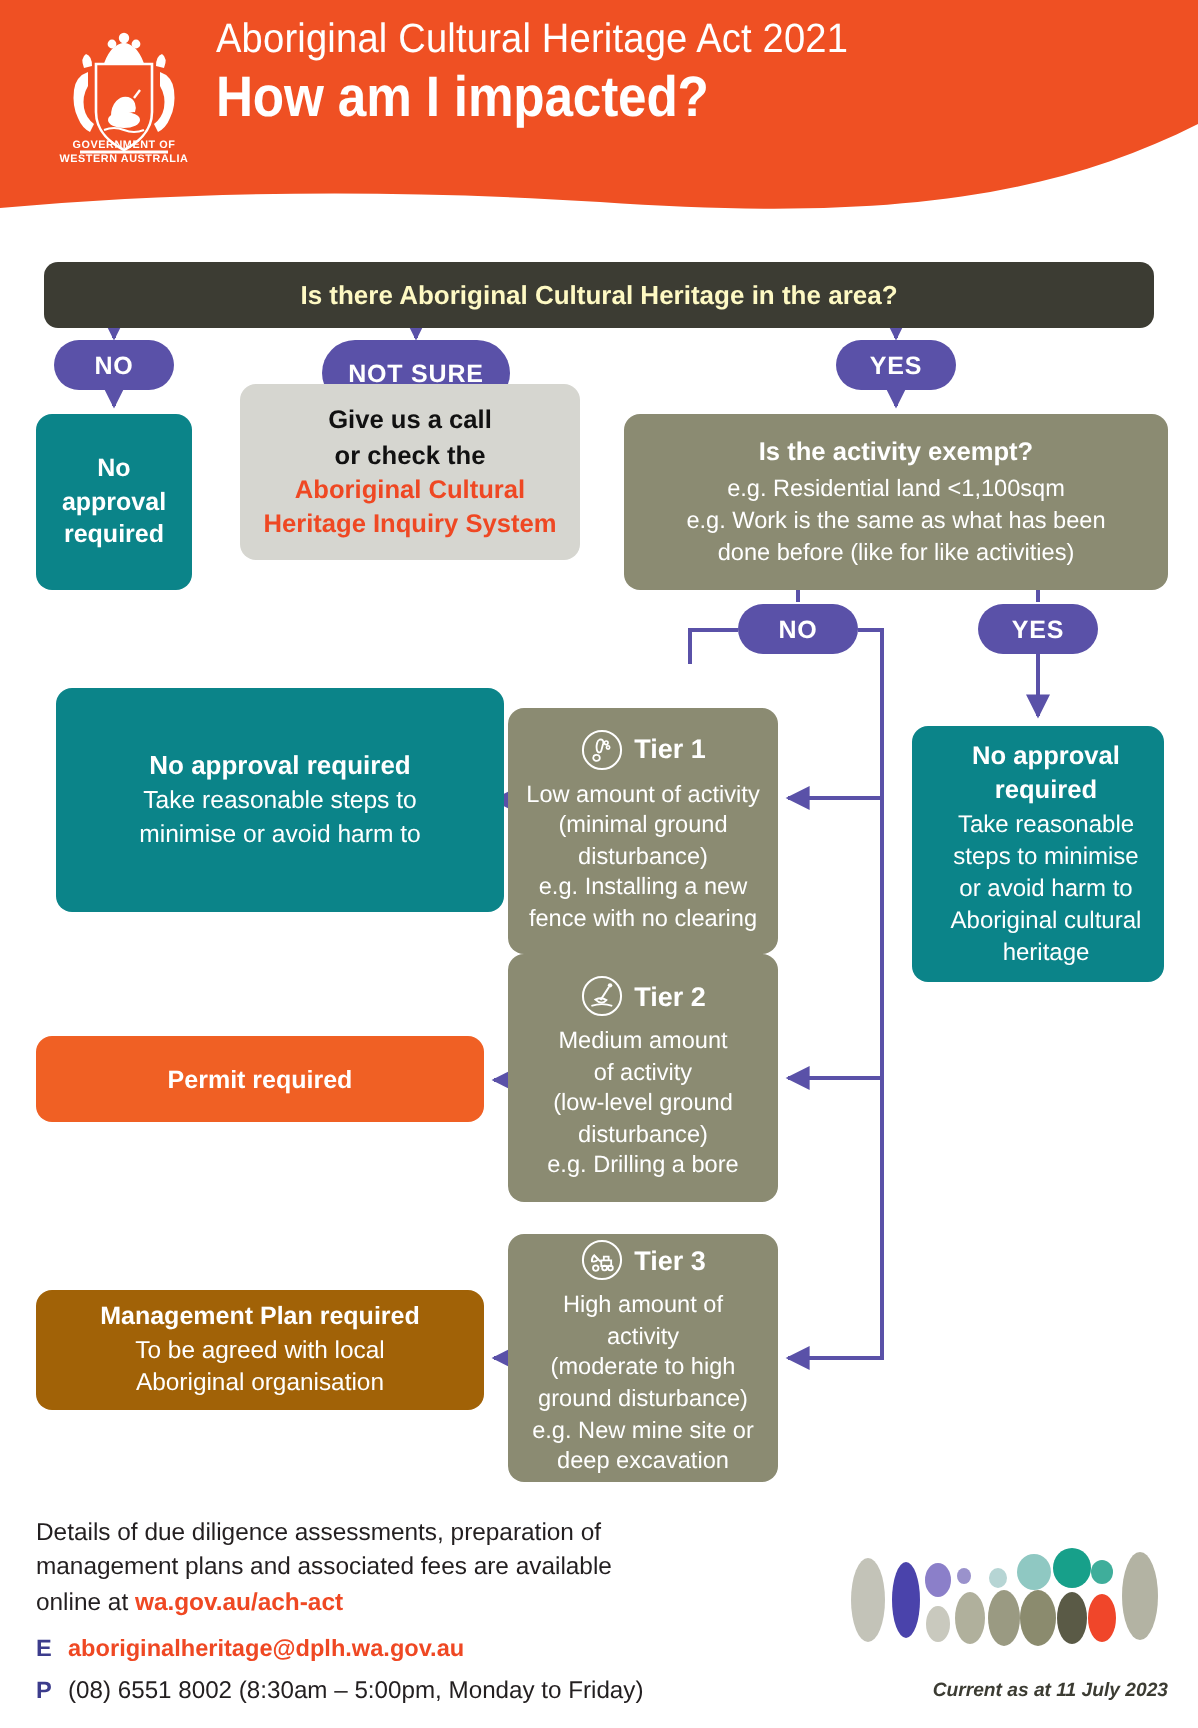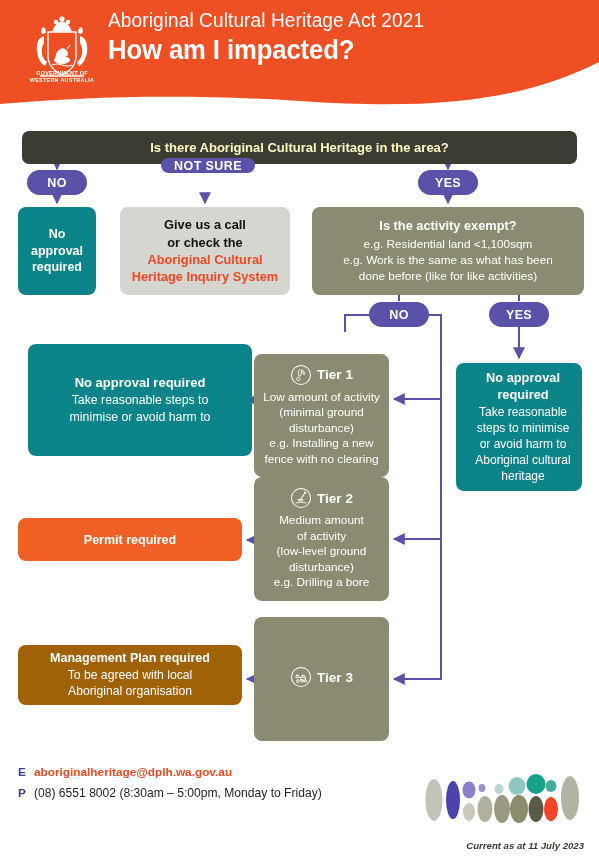--- a/index.html
+++ b/index.html
@@ -53,29 +53,29 @@
   .b-sub { font-weight:normal; }
 
   
   #q-main {
     left:22px; top:131px; width:555px; height:33px;
     background:#3c3c33; color:#fef9c3;
     font-size:13px; font-weight:bold; border-radius:7px;
   }
 
   #pill-no      { left:27px;  top:170px; width:60px;  height:25px; }
-  #pill-notsure { left:161px; top:158px; width:94px;  height:15px; }
+  #pill-notsure { left:161px; top:170px; width:94px;  height:33px; }
   #pill-yes     { left:418px; top:170px; width:60px;  height:25px; }
 
   #box-no {
     left:18px; top:207px; width:78px; height:88px;
     background:#0b8489; color:#fff; font-size:12.5px; font-weight:bold; line-height:1.35;
   }
   #box-notsure {
-    left:120px; top:207px; width:170px; height:88px;
+    left:120px; top:192px; width:170px; height:88px;
     background:#d6d6d0; color:#111; font-size:12.8px; line-height:1.35;text-align:center;
   }
   #box-notsure .link { color:#ef4823; font-weight:bold; }
   #box-notsure .hd { font-weight:bold; }
 
   #box-exempt {
     left:312px; top:207px; width:272px; height:88px;
     background:#8b8b72; color:#fff; line-height:1.35;
   }
   #box-exempt .b-title { font-size:12.8px; margin-bottom:2px; }
@@ -331,30 +331,42 @@
       <path d="M11.6,12.2 h5.4 v3.1 h-5.4 z" fill="none" stroke="#fff" stroke-width="1"></path>
       <path d="M13.0,12.2 v-2.0 h2.6 v2.0" fill="none" stroke="#fff" stroke-width="1"></path>
       <path d="M11.4,13.0 L7.6,9.6" stroke="#fff" stroke-width="1" fill="none"></path>
       <path d="M7.8,9.4 q-1.6,1.4 -1.3,3.4 q2.2,0.4 3.4,-1.2 z" fill="none" stroke="#fff" stroke-width="1"></path>
       <circle cx="8.6" cy="16.4" r="1.5" fill="none" stroke="#fff" stroke-width="1"></circle>
       <circle cx="13.4" cy="16.4" r="1.3" fill="none" stroke="#fff" stroke-width="1"></circle>
       <circle cx="16.6" cy="16.4" r="1.3" fill="none" stroke="#fff" stroke-width="1"></circle>
     </svg>
     <span class="lbl">Tier 3</span>
   </div>
+  <div class="tier-body">
+    <div>High amount of activity</div>
+    <div>(moderate to high</div>
+    <div>ground disturbance)</div>
+    <div>e.g. New mine site or</div>
+    <div>deep excavation</div>
+  </div>
 </div>
 
 <div class="box" id="out-tier3">
   <span class="b-title">Management Plan required</span>
   <span class="b-sub">To be agreed with local</span>
   <span class="b-sub">Aboriginal organisation</span>
 </div>
 
 <div id="footer">
   <div id="f-text">
+    <div id="f-intro">
+      <span>Details of due diligence assessments, preparation of</span><br>
+      <span>management plans and associated fees are available</span><br>
+      <span>online at </span><span class="url">wa.gov.au/ach-act</span>
+    </div>
     <div class="f-row">
       <span class="f-key">E</span>
       <span class="f-email">aboriginalheritage@dplh.wa.gov.au</span>
     </div>
     <div class="f-row">
       <span class="f-key">P</span>
       <span class="f-phone">(08) 6551 8002 (8:30am – 5:00pm, Monday to Friday)</span>
     </div>
   </div>
 

